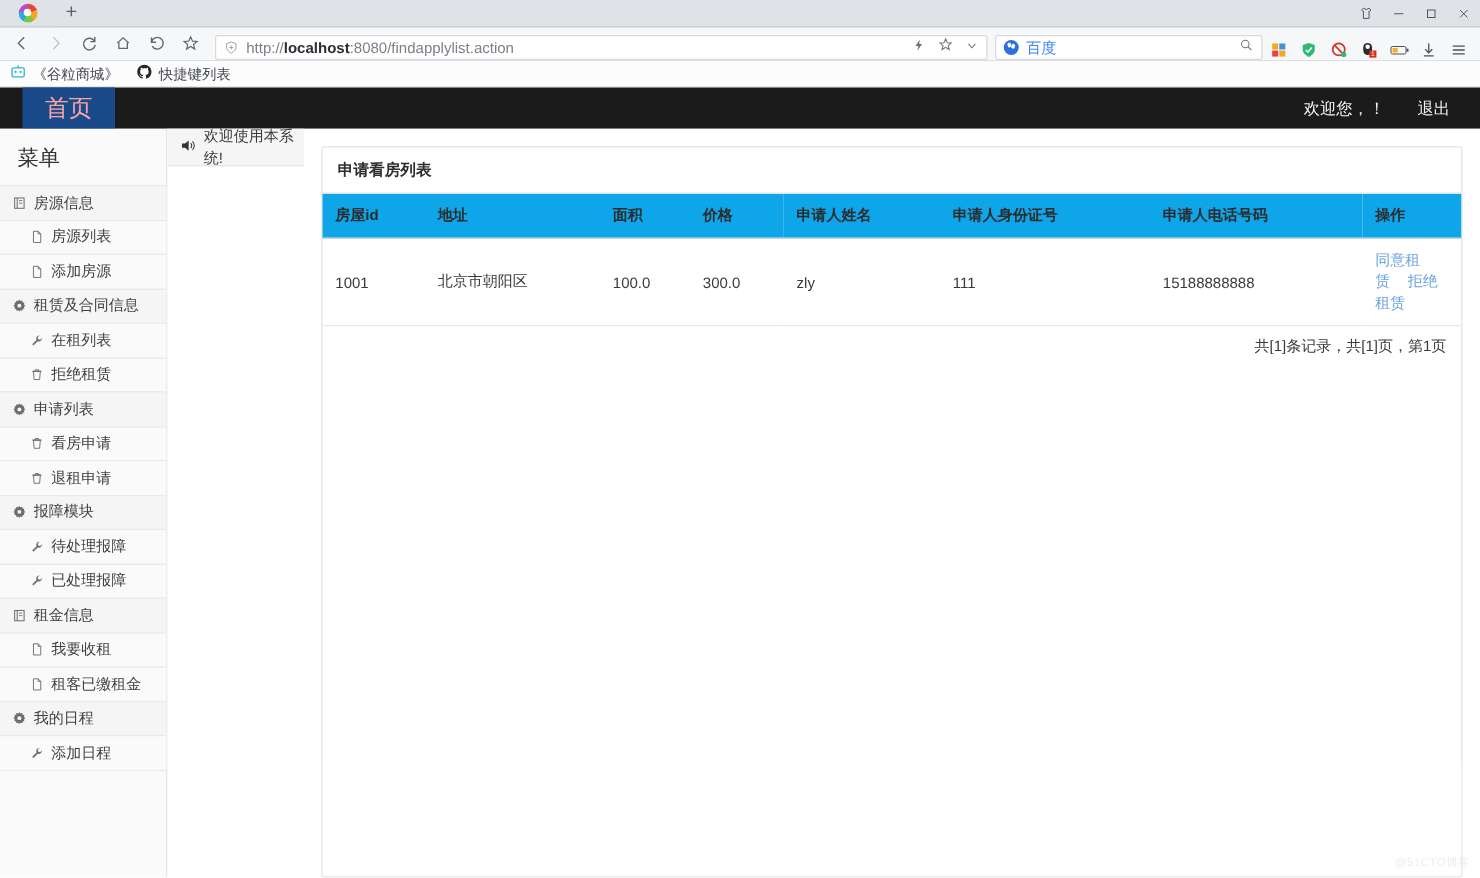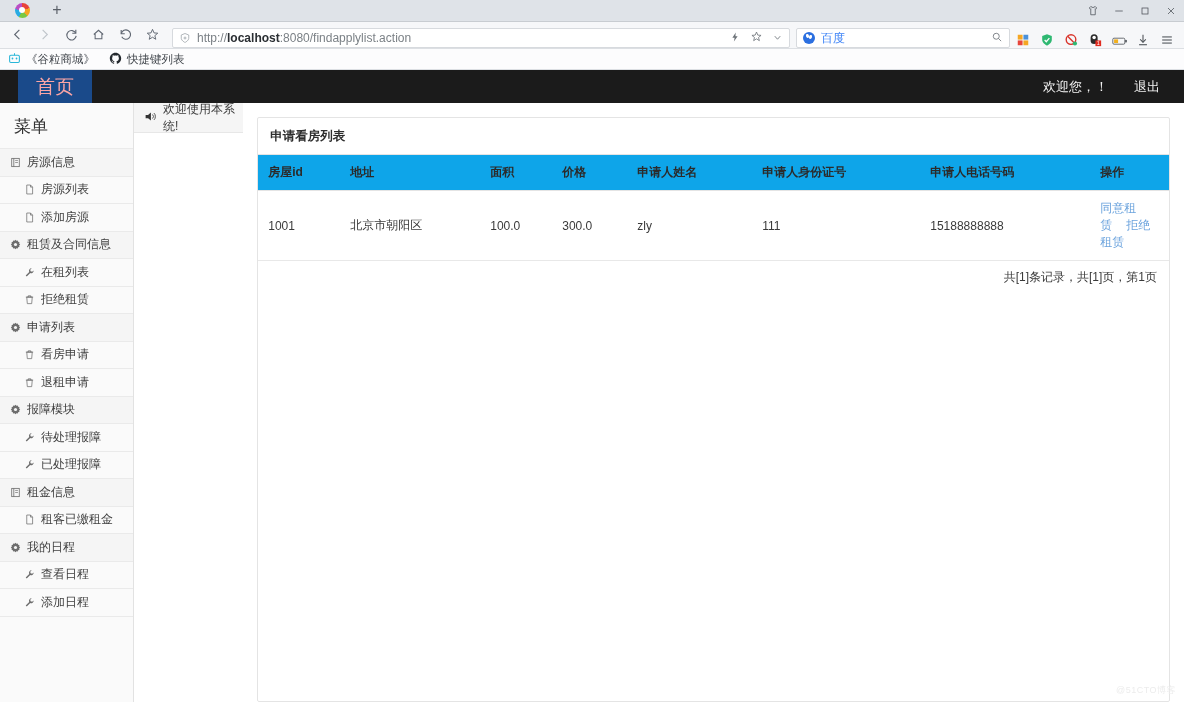--- a/index.html
+++ b/index.html
@@ -438,38 +438,39 @@
               </span>
               <span>租金信息</span>
             </div>
             <div class="side-item">
               <span class="side-ico">
                 <svg width="11" height="11" viewBox="0 0 16 16">
                   <path d="M4 1.5 H9.5 L12.5 4.5 V14.5 H4 Z" fill="none" stroke="#6e6e6e" stroke-width="1.1"></path>
                   <polyline points="9.5,1.5 9.5,4.5 12.5,4.5" fill="none" stroke="#6e6e6e" stroke-width="1.1"></polyline>
                 </svg>
               </span>
+              <span>我要收租</span>
+            </div>
+            <div class="side-item">
+              <span class="side-ico">
+                <svg width="11" height="11" viewBox="0 0 16 16">
+                  <path d="M4 1.5 H9.5 L12.5 4.5 V14.5 H4 Z" fill="none" stroke="#6e6e6e" stroke-width="1.1"></path>
+                  <polyline points="9.5,1.5 9.5,4.5 12.5,4.5" fill="none" stroke="#6e6e6e" stroke-width="1.1"></polyline>
+                </svg>
+              </span>
               <span>租客已缴租金</span>
             </div>
             <div class="side-group">
               <span class="side-ico">
                 <svg width="11" height="11" viewBox="0 0 16 16">
                   <path d="M8 1.2 L9.4 2.6 L11.3 2.1 L11.9 4 L13.8 4.6 L13.3 6.5 L14.8 8 L13.3 9.5 L13.8 11.4 L11.9 12 L11.3 13.9 L9.4 13.4 L8 14.8 L6.6 13.4 L4.7 13.9 L4.1 12 L2.2 11.4 L2.7 9.5 L1.2 8 L2.7 6.5 L2.2 4.6 L4.1 4 L4.7 2.1 L6.6 2.6 Z" fill="#6e6e6e"></path>
                   <circle cx="8" cy="8" r="2.3" fill="#f5f5f5"></circle>
                 </svg>
               </span>
               <span>我的日程</span>
-            </div>
-            <div class="side-item">
-              <span class="side-ico">
-                <svg width="11" height="11" viewBox="0 0 16 16">
-                  <path d="M11 2 A3.6 3.6 0 0 0 7.6 7.2 L2.5 12.3 L4 13.8 L9.1 8.7 A3.6 3.6 0 0 0 14 5 L11.8 7 L9.6 6.3 L9 4.1 Z" fill="#6e6e6e"></path>
-                </svg>
-              </span>
-              <span>查看日程</span>
             </div>
             <div class="side-item">
               <span class="side-ico">
                 <svg width="11" height="11" viewBox="0 0 16 16">
                   <path d="M11 2 A3.6 3.6 0 0 0 7.6 7.2 L2.5 12.3 L4 13.8 L9.1 8.7 A3.6 3.6 0 0 0 14 5 L11.8 7 L9.6 6.3 L9 4.1 Z" fill="#6e6e6e"></path>
                 </svg>
               </span>
               <span>添加日程</span>
             </div>
           </div>

